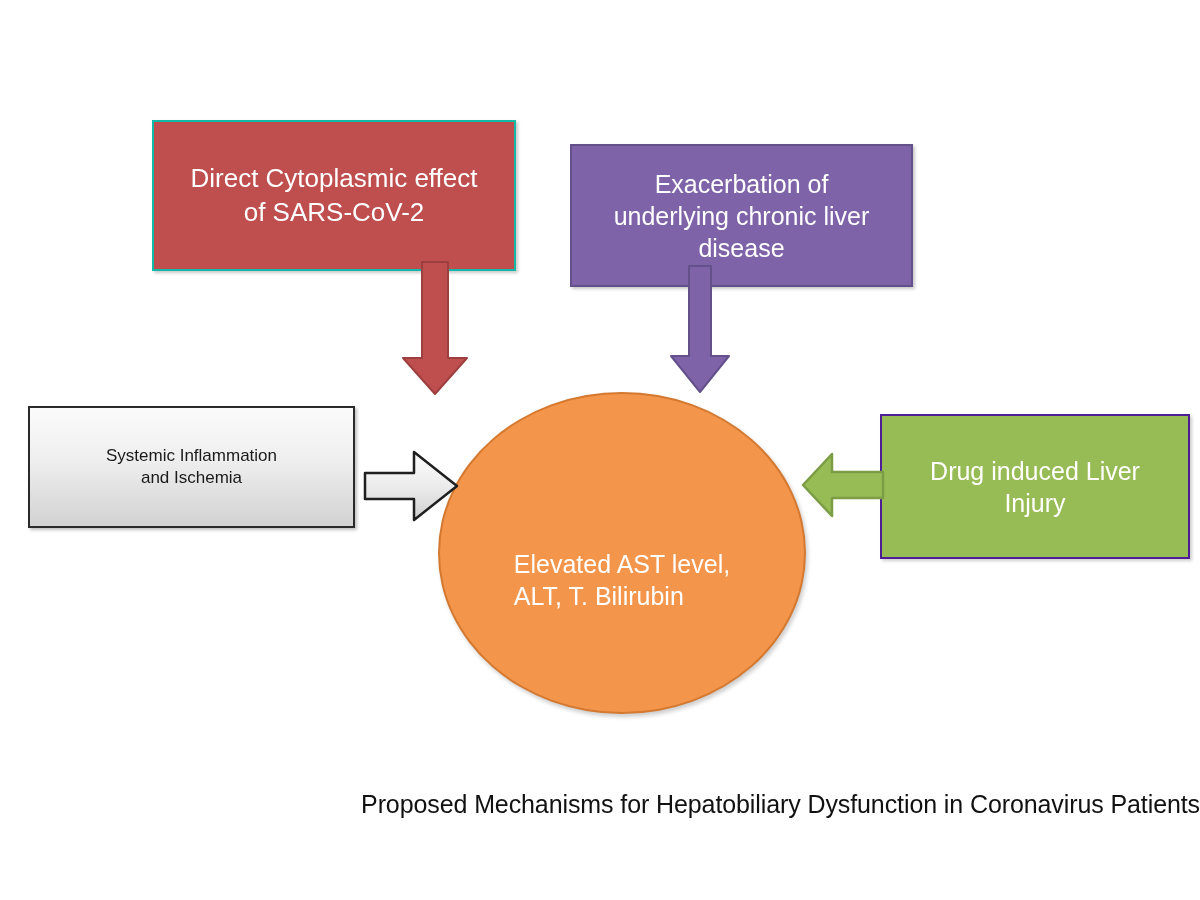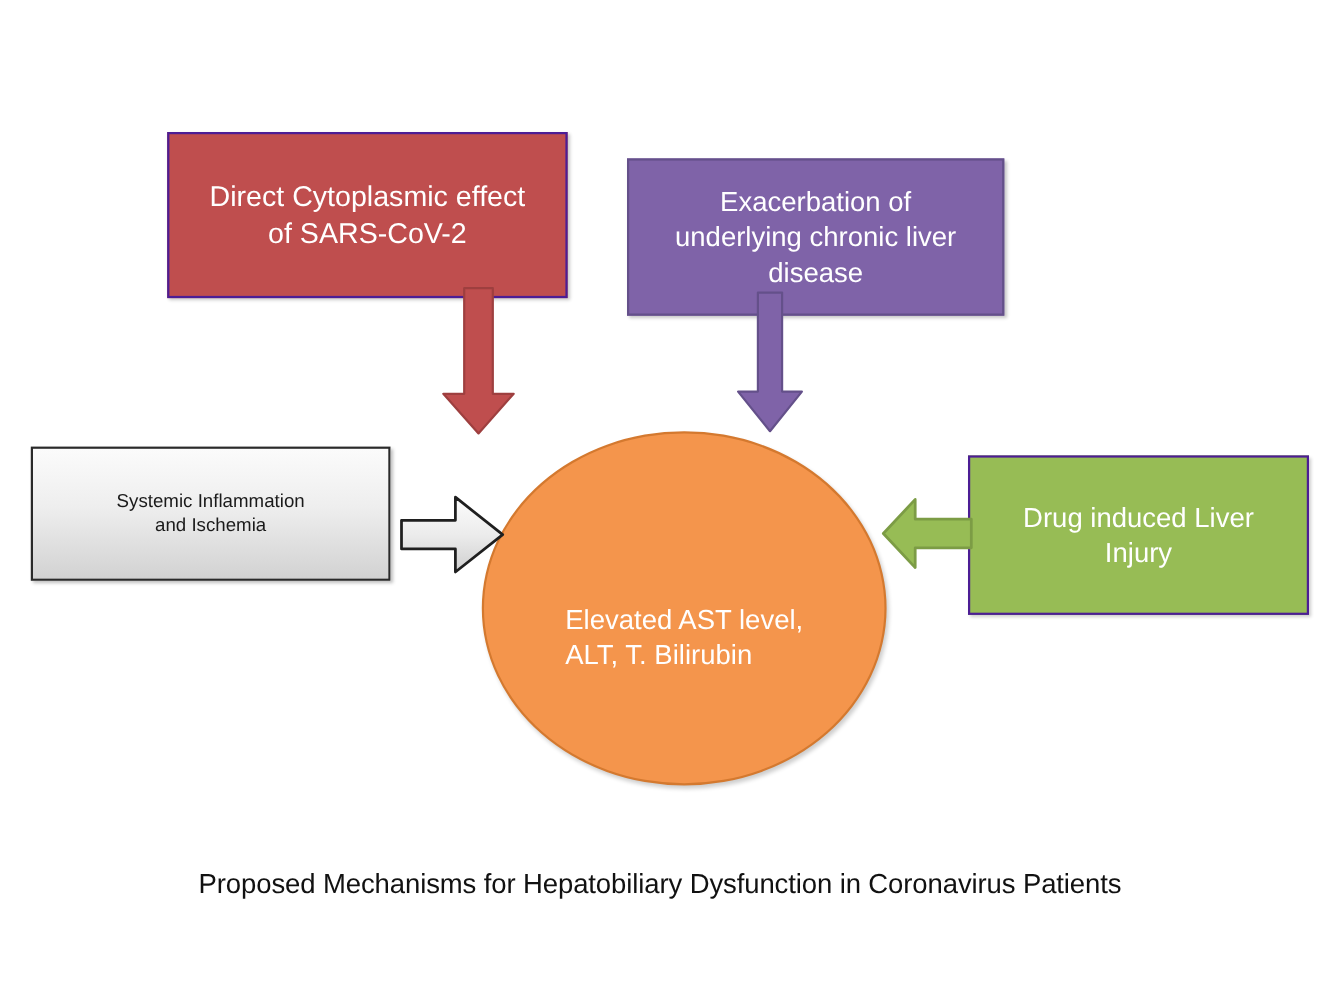--- a/index.html
+++ b/index.html
@@ -33,21 +33,21 @@
     white-space: pre-line;
   }
 
   
   #box-direct-cytoplasmic {
     left: 152px;
     top: 120px;
     width: 364px;
     height: 151px;
     background: #bf4e4e;
-    border: 2px solid #4c1d95;
+    border: 2px solid #14b8a6;
     color: #ffffff;
     font-size: 26px;
     box-shadow: 2px 2px 3px rgba(0,0,0,0.22);
   }
 
   
   #box-exacerbation {
     left: 570px;
     top: 127px;
     width: 343px;
@@ -116,21 +116,21 @@
   #arrow-purple-down{ left: 668px; top: 266px;  width: 64px;  height: 128px; }
   #arrow-gray-right { left: 362px; top: 447px;  width: 98px;  height: 78px; }
   #arrow-green-left { left: 800px; top: 450px;  width: 86px;  height: 70px; }
 
   
   #caption {
     position: absolute;
     left: 0;
     top: 790px;
     width: 1200px;
-    text-align: center;
+    text-align: right;
     font-size: 25px;
     color: #111111;
     letter-spacing: -0.1px;
   }
 </style>
 </head>
 <body>
 
 <div id="stage">
 

